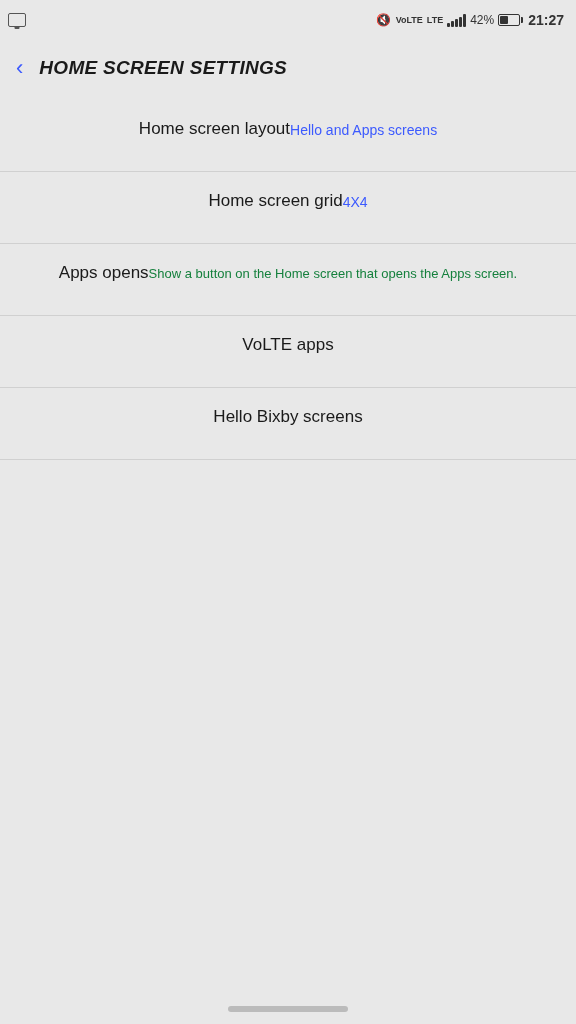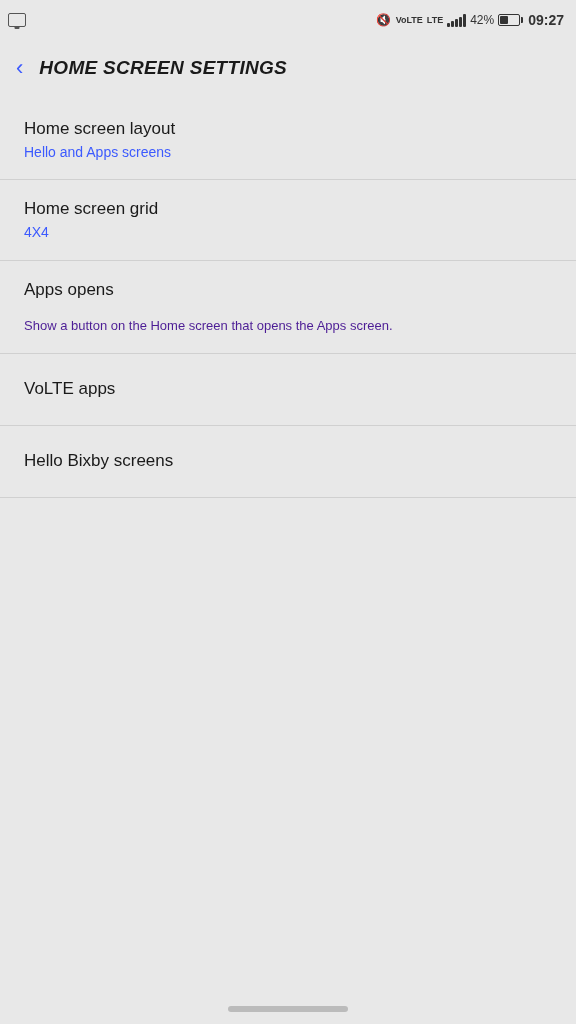--- a/index.html
+++ b/index.html
@@ -82,42 +82,42 @@
       margin-top: 4px;
     }
 
     .settings-item {
       background: #e8e8e8;
       padding: 18px 24px 18px 24px;
       border-bottom: 1px solid #d0d0d0;
       cursor: pointer;
       min-height: 72px;
       display: flex;
-      flex-direction: column;
+      flex-direction: row;
       justify-content: center;
     }
 
     .item-title {
       font-size: 17px;
       color: #1a1a1a;
       font-weight: 400;
       line-height: 1.3;
     }
 
     .item-subtitle {
       font-size: 14px;
       color: #3c5afe;
       margin-top: 3px;
       line-height: 1.3;
     }
 
     .item-description {
       font-size: 13px;
-      color: #4c1d95;
-      margin-top: 16px;
+      color: #15803d;
+      margin-top: 3px;
       line-height: 1.4;
     }
 
     
     .bottom-pill {
       position: fixed;
       bottom: 12px;
       left: 50%;
       transform: translateX(-50%);
       width: 120px;
@@ -164,21 +164,21 @@
       <span style="height:10px;"></span>
       <span style="height:13px;"></span>
     </div>
 
     <span class="battery-text">42%</span>
     <div style="width:22px;height:12px;border:1.5px solid #333;border-radius:2px;position:relative;display:flex;align-items:center;padding:1px;">
       <div style="position:absolute;right:-4px;top:50%;transform:translateY(-50%);width:2px;height:6px;background:#333;border-radius:0 1px 1px 0;"></div>
       <div style="width:42%;height:100%;background:#333;border-radius:1px;"></div>
     </div>
 
-    <span class="time-text">09:27</span>
+    <span class="time-text">21:27</span>
   </div>
 </div>
 
 <div class="app-bar">
   <span class="back-button">‹</span>
   <span class="app-bar-title">HOME SCREEN SETTINGS</span>
 </div>
 
 <div class="settings-list">
 

